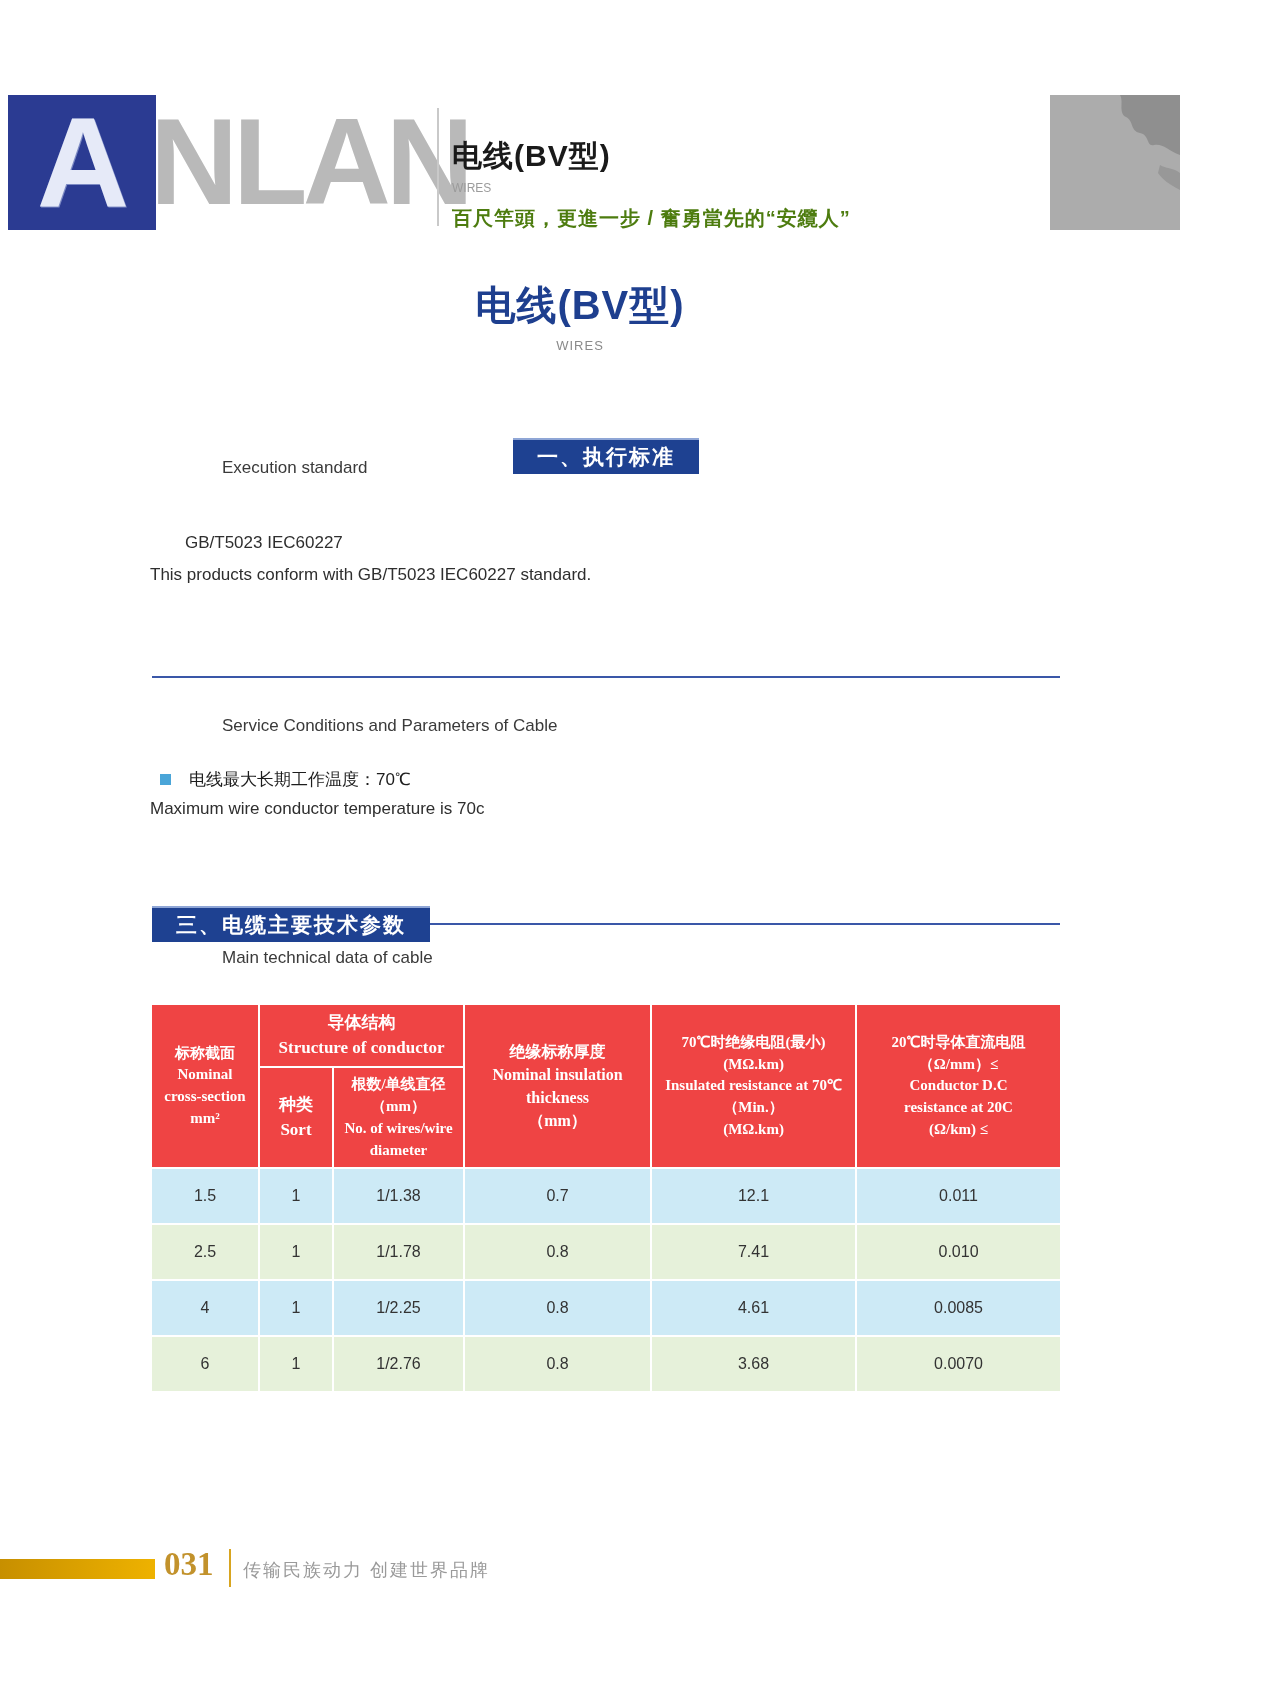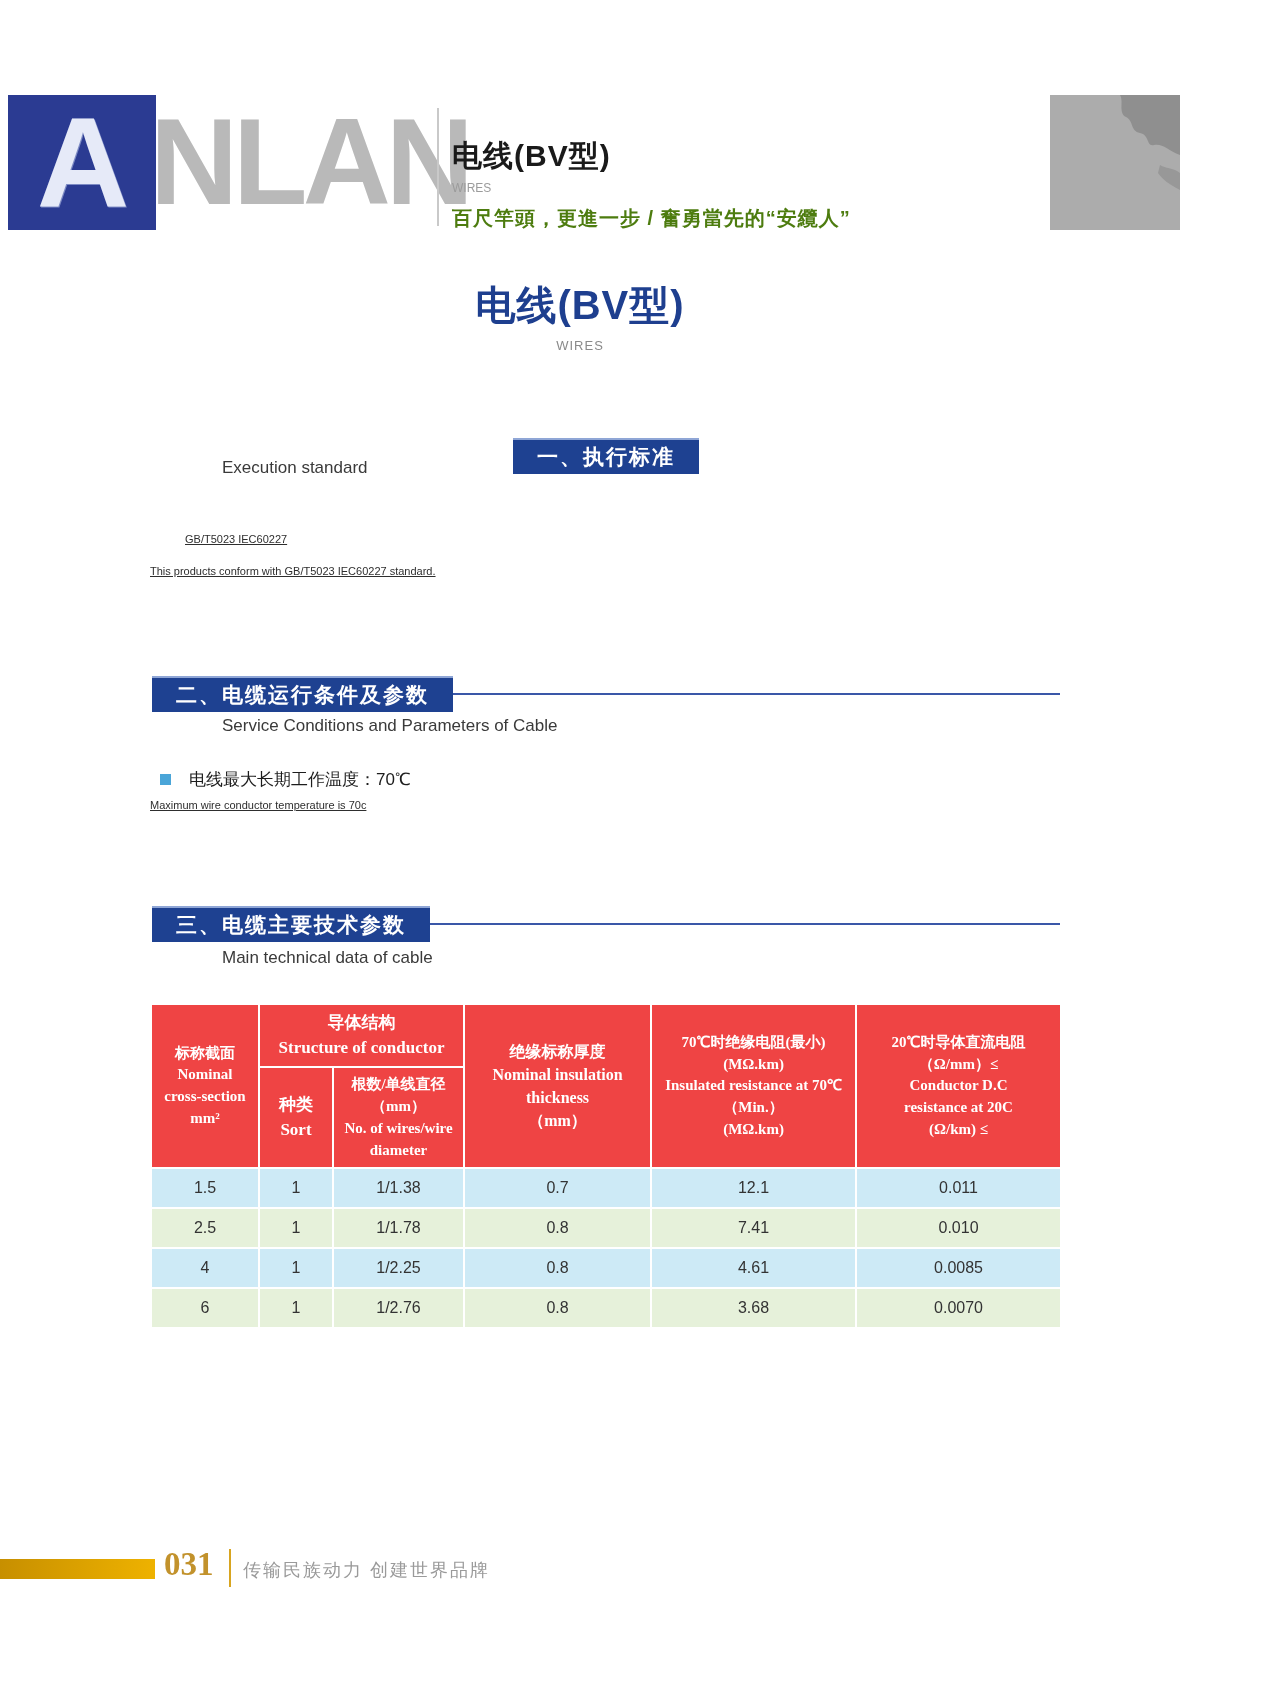--- a/index.html
+++ b/index.html
@@ -26,32 +26,32 @@
                    font-size:13px; color:#8a8a8a; letter-spacing:1px; }
 
   
   .section-header { position:absolute; left:152px; width:908px; display:flex; align-items:center; }
   .sec-box { background:#1e4191; border-top:2px solid #8fa6d6; color:#fff; height:36px;
              display:flex; align-items:center; padding:0 24px; font-size:21px; font-weight:bold;
              letter-spacing:2px; white-space:nowrap; }
   .sec-line { flex:1; height:2px; background:#3a57a8; }
   .sec-en { position:absolute; left:222px; font-size:17px; color:#3a3a3a; }
 
-  .body-text { position:absolute; font-size:11px; color:#2e2e2e;text-decoration:underline; }
+  .body-text { position:absolute; font-size:17px; color:#2e2e2e; }
   .bullet-row { position:absolute; left:160px; display:flex; align-items:center;justify-content:center; }
   .bullet-sq { width:11px; height:11px; background:#4aa5d8; margin-right:18px; }
   .bullet-txt { font-size:17px; color:#1d1d1d; }
 
   
   .tech-table { position:absolute; left:150px; top:1003px; width:910px; border-collapse:collapse; table-layout:fixed; }
   .tech-table th { background:#ef4444; color:#ffffff; font-family:"Liberation Serif", serif;
                    font-weight:bold; font-size:15.5px; line-height:1.45; text-align:center;
                    vertical-align:middle; border:2px solid #ffffff; white-space:pre-line; padding:6px 2px; }
   .tech-table td { font-size:16px; color:#333333; text-align:center; vertical-align:middle;
-                   height:40px; border:2px solid #ffffff; }
+                   height:56px; border:2px solid #ffffff; }
   .row-blue td { background:#cdeaf6; }
   .row-green td { background:#e6f1da; }
 
   
   .footer-bar { position:absolute; left:0; top:1559px; width:155px; height:20px;
                 background:linear-gradient(90deg,#c78f00,#eeb200); }
   .footer-num { position:absolute; left:164px; top:1546px; font-family:"Liberation Serif", serif;
                 font-weight:bold; font-size:33px; color:#c2922c; }
   .footer-divider { position:absolute; left:229px; top:1549px; width:2px; height:38px; background:#d8a520; }
   .footer-slogan { position:absolute; left:243px; top:1558px; font-size:18px; color:#9a9a9a; letter-spacing:2px; }
@@ -85,21 +85,20 @@
 
   <div class="section-header" style="top:438px;flex-direction:column;">
     <div class="sec-box">一、执行标准</div>
     <div class="sec-line"></div>
   </div>
   <div class="sec-en" style="top:458px;">Execution standard</div>
   <div class="body-text" style="left:185px; top:533px;">GB/T5023  IEC60227</div>
   <div class="body-text" style="left:150px; top:565px;">This products conform with GB/T5023  IEC60227 standard.</div>
 
   <div class="section-header" style="top:676px;">
-    <div class="sec-box">二、电缆运行条件及参数</div>
     <div class="sec-line"></div>
   </div>
   <div class="sec-en" style="top:716px;">Service Conditions and Parameters of Cable</div>
   <div class="bullet-row" style="top:768px;">
     <span class="bullet-sq"></span>
     <span class="bullet-txt">电线最大长期工作温度：70℃</span>
   </div>
   <div class="body-text" style="left:150px; top:799px;">Maximum wire conductor temperature is 70c</div>
 
   <div class="section-header" style="top:906px;">

